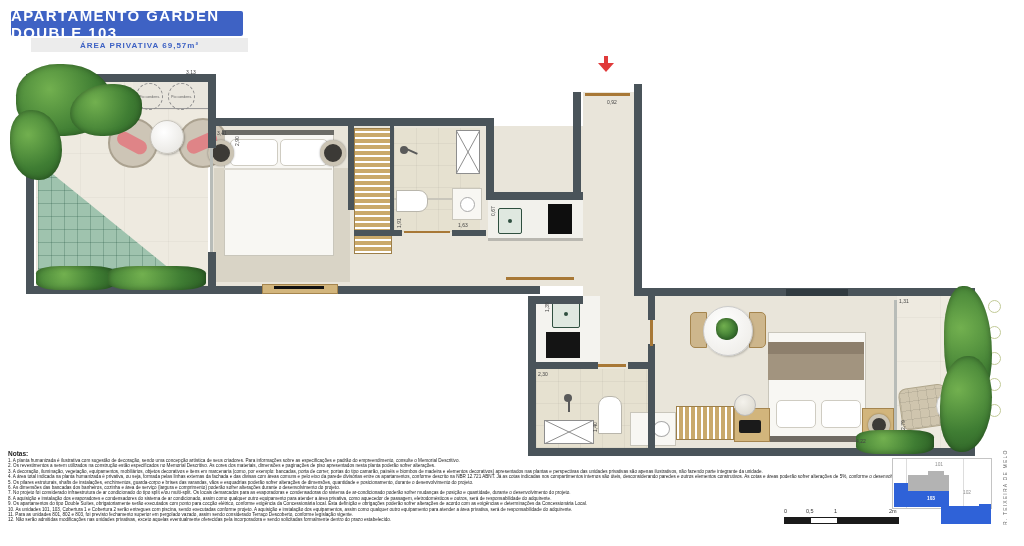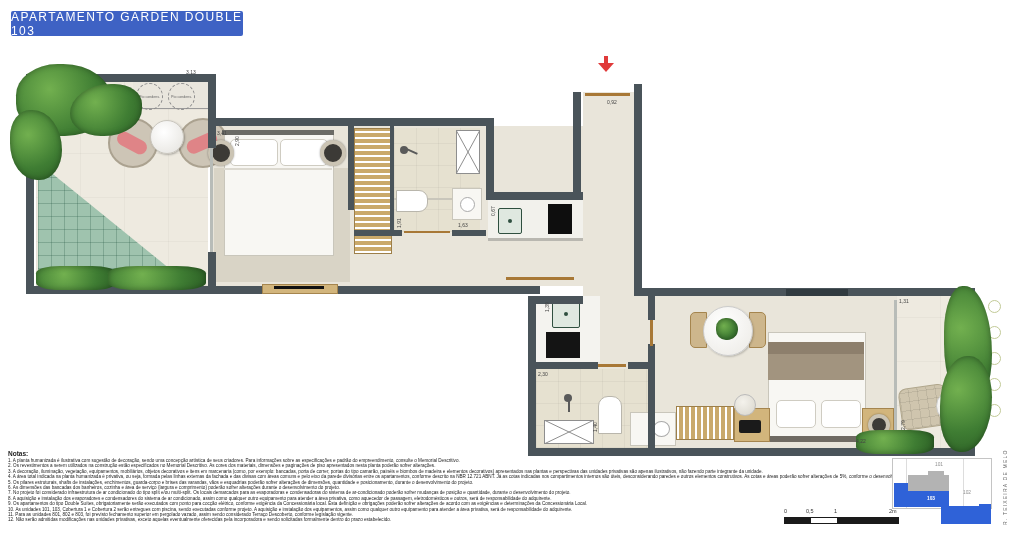--- a/index.html
+++ b/index.html
@@ -2,21 +2,21 @@
 <html><head>
 <meta charset="utf-8">
 <style>
   html,body{margin:0;padding:0;background:#fff;}
   #canvas{position:relative;width:1024px;height:546px;background:#ffffff;overflow:hidden;
           font-family:"Liberation Sans", sans-serif;}
   .abs{position:absolute;}
   
   .title-box{left:11px;top:11px;width:232px;height:25px;background:#3e62c4;border-radius:2px;
              display:flex;align-items:center;justify-content:center;z-index:30;}
-  .title-box span{color:#fff;font-size:12px;font-weight:normal;letter-spacing:1.4px;}
+  .title-box span{color:#fff;font-size:15px;font-weight:bold;letter-spacing:1.4px;}
   .subtitle-bar{left:31px;top:38px;width:217px;height:14px;background:#ececec;
                 display:flex;align-items:center;justify-content:center;z-index:29;}
   .subtitle-bar span{color:#3e62c4;font-size:8px;font-weight:bold;letter-spacing:1px;}
   
   .floor{background:#e9e5da;z-index:1;}
   .terrace{background:#eeeae0;
      background-image:repeating-linear-gradient(0deg,rgba(0,0,0,.03) 0 1px,transparent 1px 44px),
                       repeating-linear-gradient(90deg,rgba(0,0,0,.03) 0 1px,transparent 1px 44px);}
   .bathtile{background:#e6e1d0;
      background-image:repeating-linear-gradient(0deg,rgba(0,0,0,.04) 0 1px,transparent 1px 22px),
@@ -73,20 +73,23 @@
   
   .arrow-stem{left:604px;top:56px;width:4px;height:7px;background:#e03a3a;z-index:16;}
   .arrow-head{left:598px;top:63px;width:0;height:0;border-left:8px solid transparent;
               border-right:8px solid transparent;border-top:9px solid #e03a3a;z-index:16;}
 </style>
 </head>
 <body>
 
 <div id="canvas">
 
+  <div class="abs subtitle-bar">
+    <span>ÁREA PRIVATIVA 69,57m²</span>
+  </div>
   <div class="abs title-box">
     <span>APARTAMENTO GARDEN DOUBLE 103</span>
   </div>
 
   <div class="abs floor terrace" style="left:36px;top:82px;width:172px;height:204px;"></div>
   <div class="abs floor" style="left:213px;top:126px;width:370px;height:160px;"></div>
   <div class="abs floor" style="left:583px;top:92px;width:52px;height:204px;"></div>
   <div class="abs floor" style="left:536px;top:296px;width:431px;height:154px;"></div>
   <div class="abs floor terrace" style="left:896px;top:296px;width:71px;height:154px;"></div>
   <div class="abs bathtile" style="left:394px;top:128px;width:86px;height:104px;"></div>

